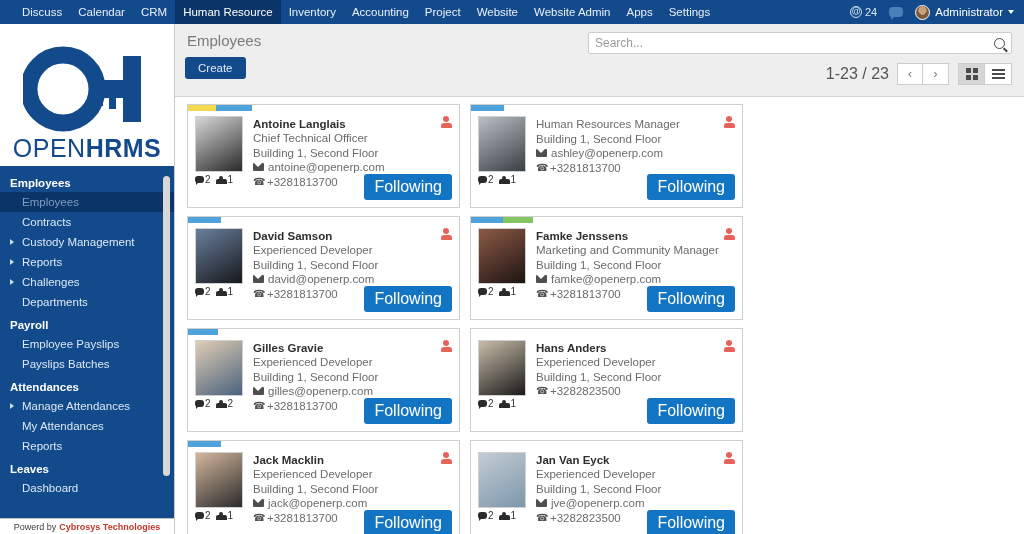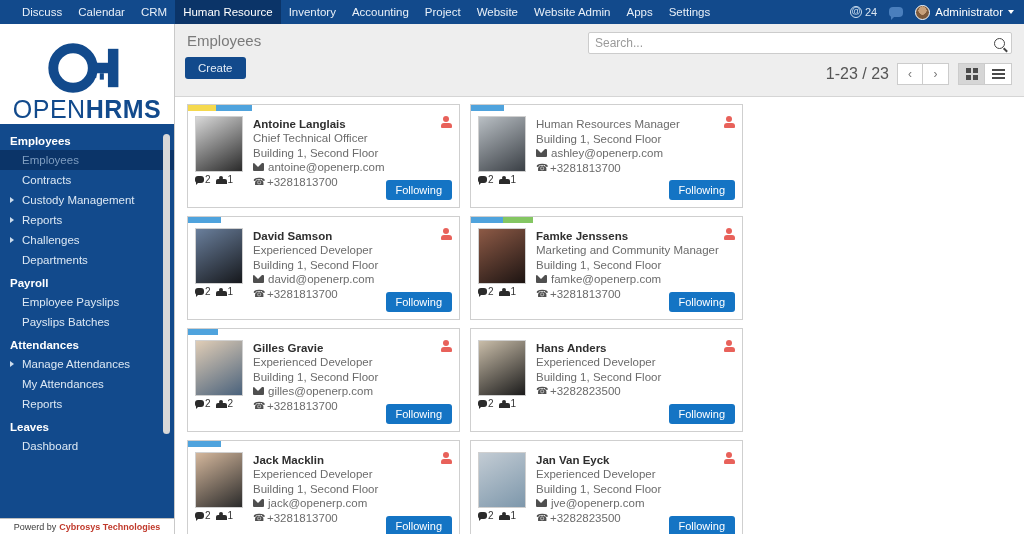--- a/index.html
+++ b/index.html
@@ -61,21 +61,21 @@
 
   
   #sidebar {
     width: 175px; flex: 0 0 175px;
     background: #ffffff;
     position: relative;
     display: flex; flex-direction: column;
     border-right: 1px solid #c9c9c9;
   }
   #logo-box {
-    height: 100px; background: #ffffff;
+    height: 142px; background: #ffffff;
     display: flex; flex-direction: column;
     align-items: center; justify-content: center;
     padding-top: 19px;
   }
   .logo-mark { width: 128px; height: 86px; }
   .logo-text {
     font-size: 25px; letter-spacing: 0.5px; color: #124A8C;
     margin-top: 2px; white-space: nowrap;
   }
   .logo-text .bold { font-weight: bold; }
@@ -263,21 +263,21 @@
     background: #e8615a; margin: 0 auto;
   }
   .person-flag .body {
     width: 11px; height: 5px; background: #e8615a;
     border-radius: 3px 3px 1px 1px; margin-top: 1px;
   }
   .follow-btn {
     position: absolute; right: 7px; bottom: 7px;
     background: #1474c4; color: #ffffff;
     border: none; border-radius: 3px;
-    font-size: 11px; padding: 4px 10px;
+    font-size: 16px; padding: 4px 10px;
     cursor: pointer; font-family: inherit;
   }
 </style>
 </head>
 <body>
 
 <div id="topnav">
   <div class="menu" id="nav-menu">
       <div class="menu-item">Discuss</div>
       <div class="menu-item">Calendar</div>

